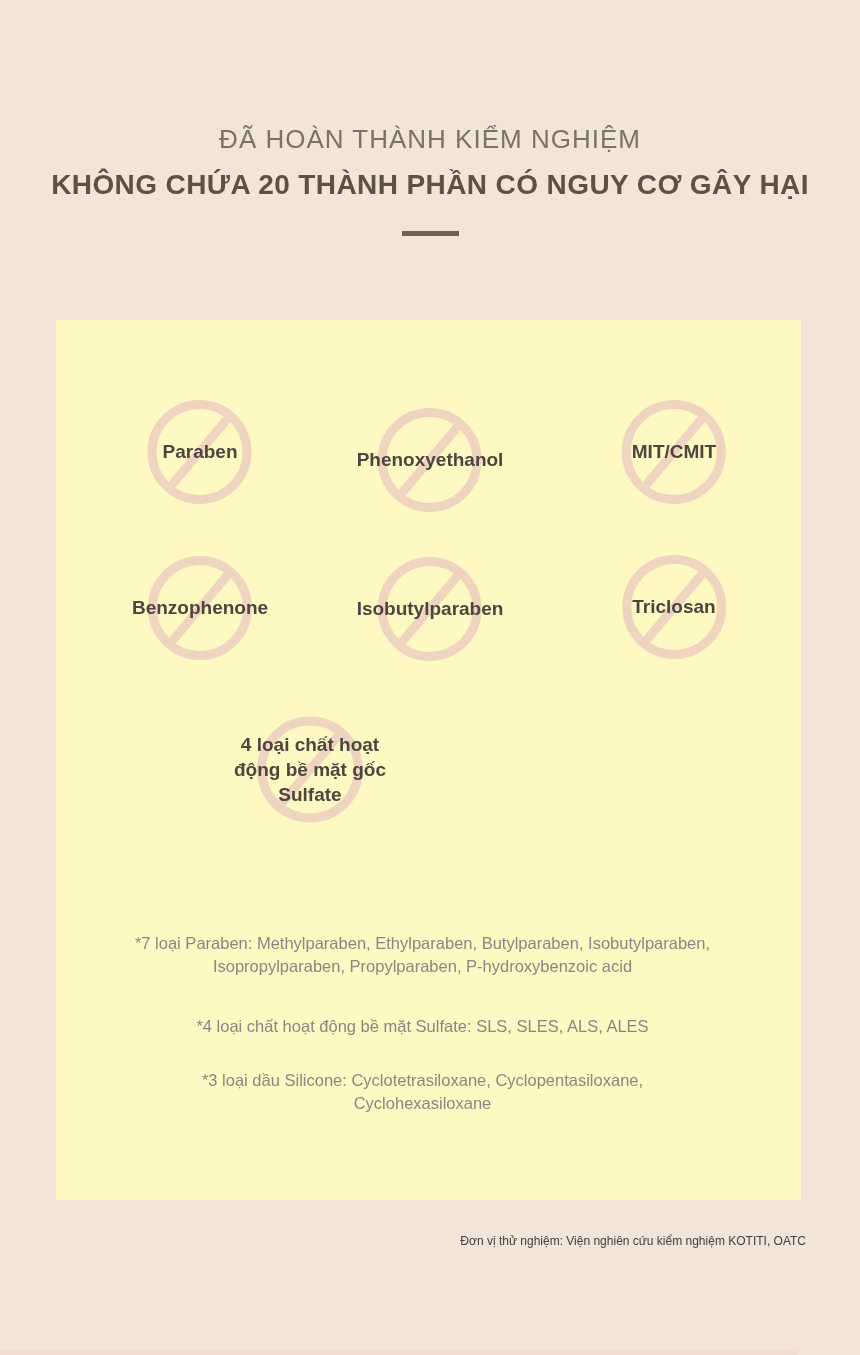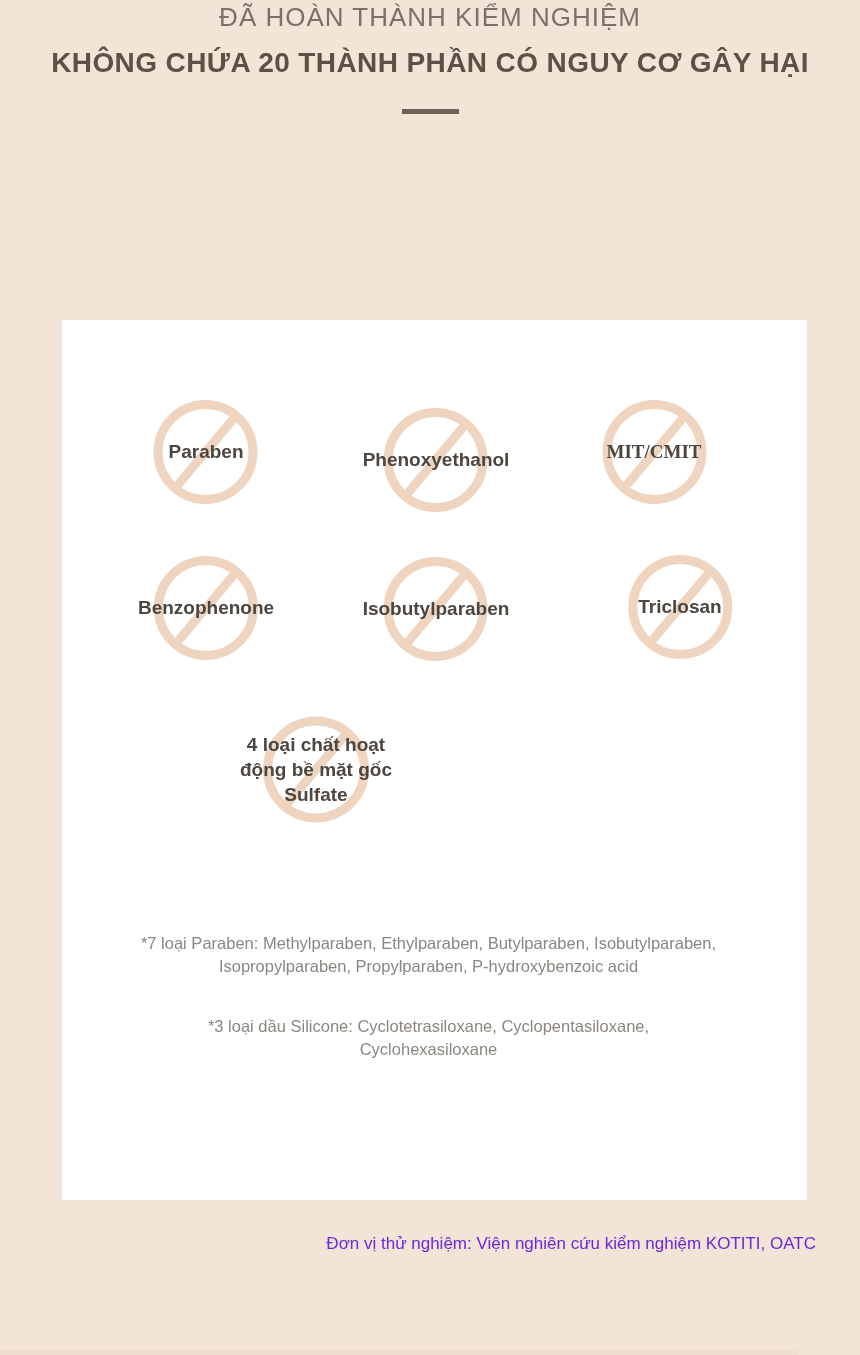--- a/index.html
+++ b/index.html
@@ -5,21 +5,21 @@
   * { margin: 0; padding: 0; box-sizing: border-box; }
   html, body { width: 860px; height: 1355px; }
   body {
     position: relative;
     background: #f2e4d7;
     font-family: "Liberation Sans", "DejaVu Sans", sans-serif;
     overflow: hidden;
   }
 
   
-  .header { text-align: center; }
+  .header { padding-top: 122px; text-align: center; }
   .subtitle {
     font-size: 26px;
     line-height: 34px;
     letter-spacing: 1px;
     color: #7b7168;
     font-weight: 400;
   }
   .title {
     margin-top: 10px;
     font-size: 28px;
@@ -32,22 +32,21 @@
     width: 57px; height: 5px;
     background: #6e6156;
     margin: 27px auto 0 auto;
   }
 
   
   .card {
     position: absolute;
     left: 56px; top: 320px;
     width: 745px; height: 880px;
-    background: #ffffff;
-    margin-left: 6px;
+    background: #fef9c3;
   }
 
   
   .ban-item {
     position: absolute;
     transform: translate(-50%, -50%);
     display: flex;
     align-items: center;
     justify-content: center;
   }
@@ -83,21 +82,21 @@
     white-space: nowrap;
     text-align: center;
   }
   .ban-label.wrap { white-space: normal; line-height: 25px; }
   .w-sulfate  { width: 168px; }
   .w-silicone { width: 104px; }
 
   
   .p-r1c1 { left: 144px; top: 132px; }
   .p-r1c2 { left: 374px; top: 140px; }
-  .p-r1c3 { left: 592px; top: 132px; font-family: Liberation Serif, serif; }
+  .p-r1c3 { left: 618px; top: 132px; }
   .p-r2c1 { left: 144px; top: 288px; }
   .p-r2c2 { left: 374px; top: 289px; }
   .p-r2c3 { left: 618px; top: 287px; }
   .p-r3c1 { left: 254px; top: 449px; }
   .p-r3c2 { left: 497px; top: 449px; }
 
   
   .footnotes {
     position: absolute;
     left: 0; right: 12px; top: 612px;
@@ -109,23 +108,23 @@
     color: #8b8680;
     margin: 0 auto;
   }
   .fn-1 { max-width: 625px; margin-bottom: 37px !important; }
   .fn-2 { max-width: 640px; margin-bottom: 31px !important; }
   .fn-3 { max-width: 500px; text-align: center; }
 
   
   .footer-note {
     position: absolute;
-    top: 1234px; right: 44px;
-    font-size: 17px;
-    color: #6d28d9;
+    top: 1234px; right: 54px;
+    font-size: 12px;
+    color: #404040;
   }
   .bottom-strip {
     position: absolute;
     left: 0; bottom: 0;
     width: 797px; height: 5px;
     background: #f2ddd3;
   }
 </style>
 </head>
 <body>
@@ -184,19 +183,20 @@
   <div class="ban-item p-r3c1">
     <span class="no-circle size-xl">
         <span class="slash"></span>
       </span>
     <span class="ban-label wrap w-sulfate">4 loại chất hoạt động bề mặt gốc Sulfate</span>
   </div>
 
 
   <div class="footnotes">
     <p class="fn-1">*7 loại Paraben: Methylparaben, Ethylparaben, Butylparaben, Isobutylparaben, Isopropylparaben, Propylparaben, P-hydroxybenzoic acid</p>
+    <p class="fn-2">*4 loại chất hoạt động bề mặt Sulfate: SLS, SLES, ALS, ALES</p>
     <p class="fn-3">*3 loại dầu Silicone: Cyclotetrasiloxane, Cyclopentasiloxane, Cyclohexasiloxane</p>
   </div>
 
 </div>
 
 <div class="footer-note">Đơn vị thử nghiệm: Viện nghiên cứu kiểm nghiệm KOTITI, OATC</div>
 <div class="bottom-strip"></div>
 
 </body></html>

